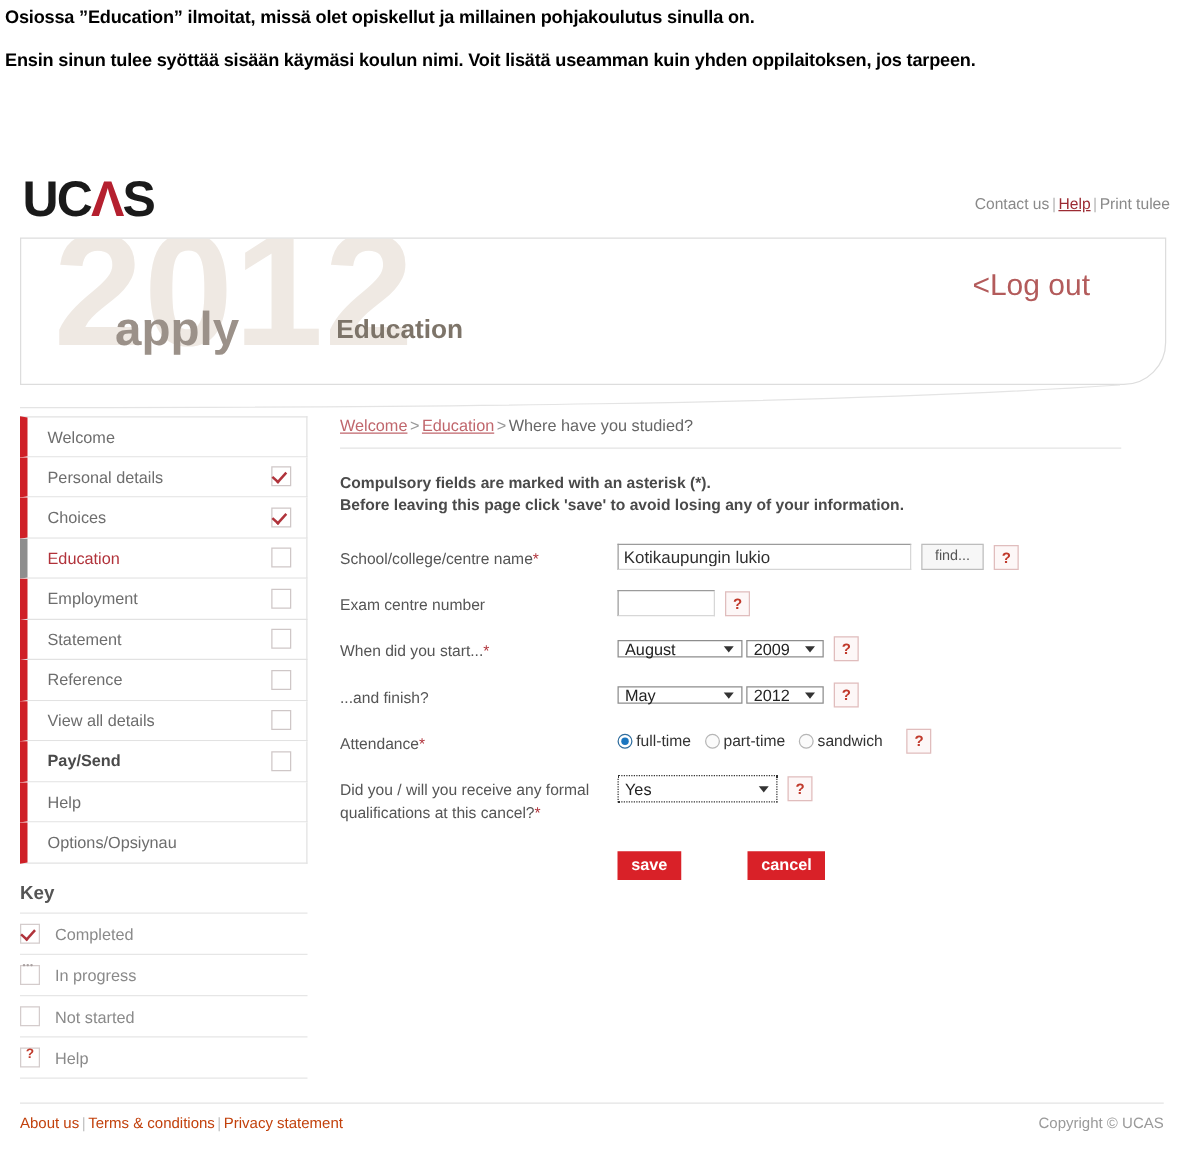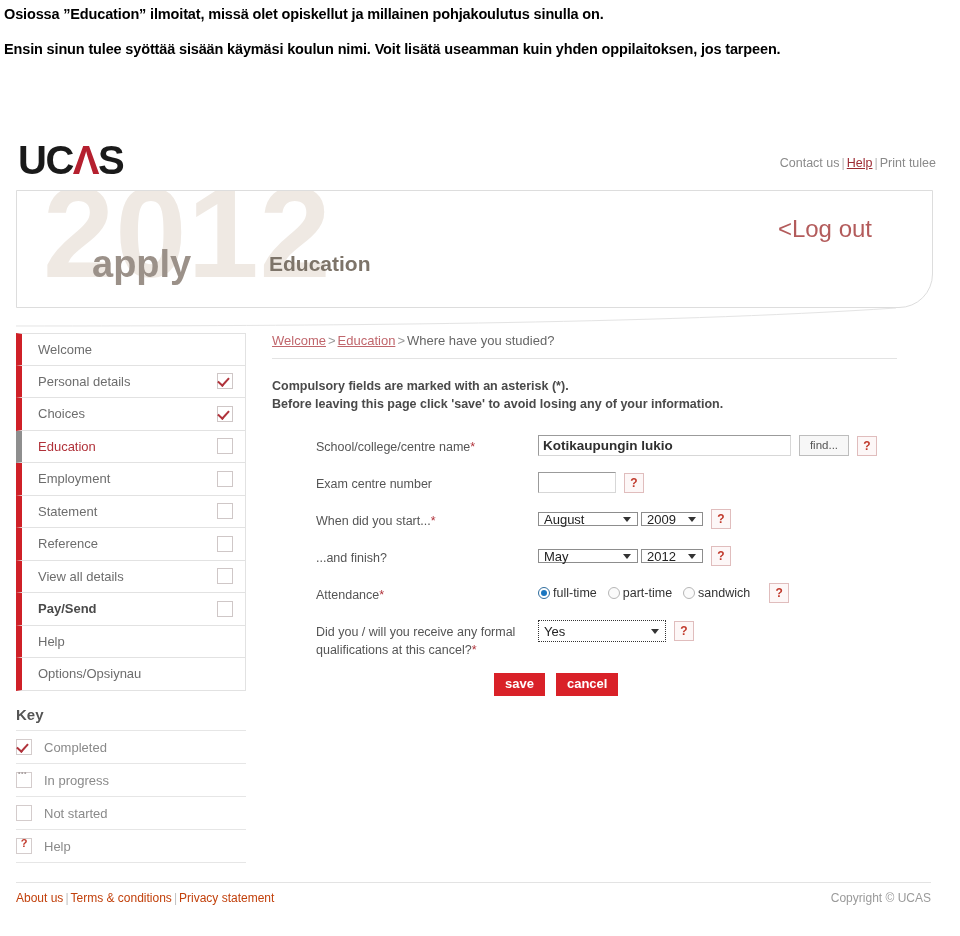--- a/index.html
+++ b/index.html
@@ -269,21 +269,20 @@
     line-height: 1.45;
     margin-bottom: 22px;
   }
 
   
   .frow {
     display: flex;
     align-items: flex-start;
     margin-bottom: 11px;
     min-height: 26px;
-    margin-left: 44px;
   }
   .flabel {
     width: 222px;
     flex: none;
     font-size: 12.5px;
     color: #555;
     padding-top: 4px;
     line-height: 1.38;
   }
   .flabel .req { color: #b0333b; }
@@ -294,21 +293,21 @@
     border: 1px solid #9b9b9b;
     border-right-color: #d7d7d7;
     border-bottom-color: #d7d7d7;
     background: #fff;
     font-size: 13.5px;
     color: #2f2f2f;
     padding: 1px 4px;
     box-sizing: border-box;
     font-family: "Liberation Sans", sans-serif;
   }
-  .w-school { width: 253px; font-weight: bold; }
+  .w-school { width: 235px; }
   .w-exam   { width: 78px; }
 
   .btn-find {
     height: 21px;
     min-width: 50px;
     border: 1px solid #bdbdbd;
     background: #f7f7f7;
     font-size: 11.5px;
     color: #555;
     margin-left: 8px;
@@ -392,22 +391,23 @@
     position: absolute;
     left: 2px; top: 2px;
     width: 6px; height: 6px;
     border-radius: 50%;
     background: #1b76c0;
   }
 
   
   .actions {
     display: flex;
-    margin-top: 14px;
+    margin-top: 22px;
     margin-left: 222px;
+    gap: 42px;
   }
   .btn-action {
     background: #d92128;
     color: #fff;
     border: none;
     font-size: 13px;
     font-weight: bold;
     padding: 4px 11px 5px;
     margin-right: 11px;
     font-family: "Liberation Sans", sans-serif;

